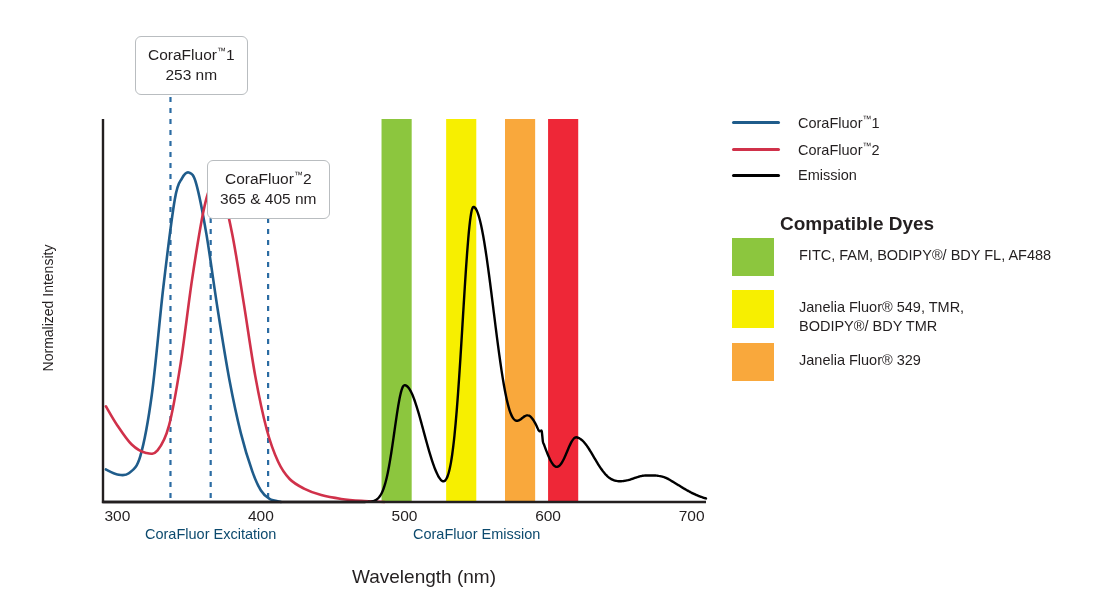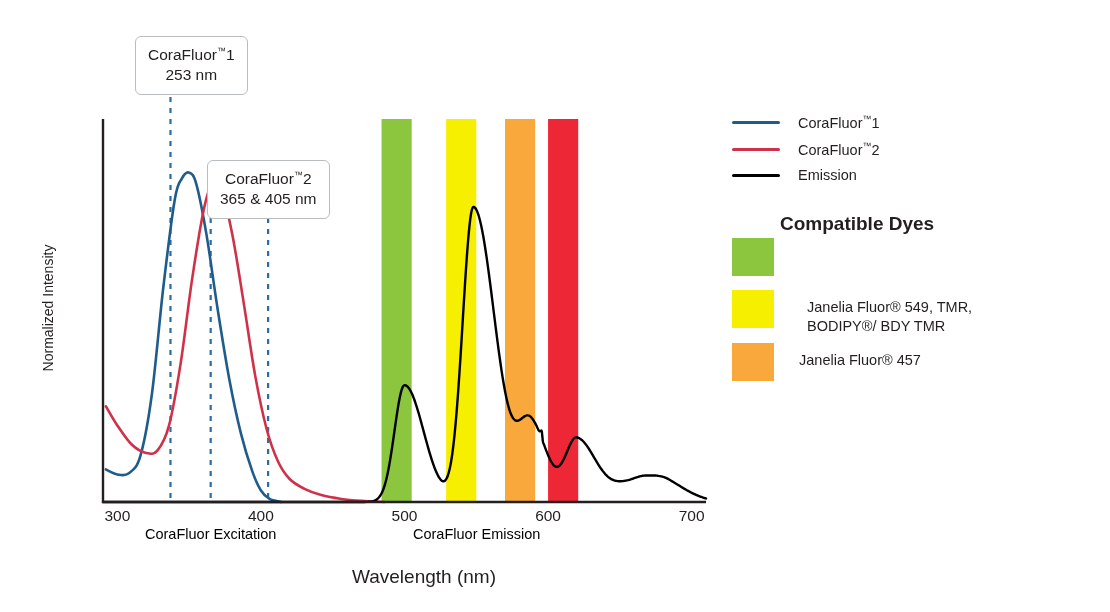--- a/index.html
+++ b/index.html
@@ -27,21 +27,21 @@
     white-space:nowrap;
     box-sizing:border-box;
   }
   #callout-1{left:135px;top:36px;}
   #callout-2{left:207px;top:160px;}
   .callout sup{font-size:9px;vertical-align:super;letter-spacing:0;}
 
   .axis-sub{
     position:absolute;
     font-size:14.5px;
-    color:#000000;
+    color:#0c4a6e;
     white-space:nowrap;
   }
   #sub-exc{left:145px;top:526px;}
   #sub-emi{left:413px;top:526px;}
 
   .axis-title{
     position:absolute;left:352px;top:566px;
     font-size:19px;color:#231f20;white-space:nowrap;
   }
   .y-title{
@@ -131,28 +131,29 @@
 
     <div class="legend-row" style="left:4px;top:166px;">
       <span class="legend-line" id="ll2" style="background: rgb(0, 0, 0);"></span>
       <span class="legend-label">Emission</span>
     </div>
 
     <div class="dyes-title">Compatible Dyes</div>
 
     <div class="dye-row" id="dye0" style="left:4px;top:238px;">
       <span class="dye-swatch" style="background: rgb(140, 198, 62);"></span>
+      <span class="dye-label">FITC, FAM, BODIPY®/ BDY FL, AF488</span>
     </div>
 
-    <div class="dye-row" id="dye1" style="left:4px;top:290px;gap:8px;">
+    <div class="dye-row" id="dye1" style="left:4px;top:290px;">
       <span class="dye-swatch" style="background: rgb(247, 239, 0);"></span>
       <span class="dye-label">Janelia Fluor® 549, TMR,
 BODIPY®/ BDY TMR</span>
     </div>
 
     <div class="dye-row" id="dye2" style="left:4px;top:343px;">
       <span class="dye-swatch" style="background: rgb(249, 168, 60);"></span>
-      <span class="dye-label">Janelia Fluor® 457</span>
+      <span class="dye-label">Janelia Fluor® 329</span>
     </div>
 
 
   </div>
 </div>
 
 </body></html>

